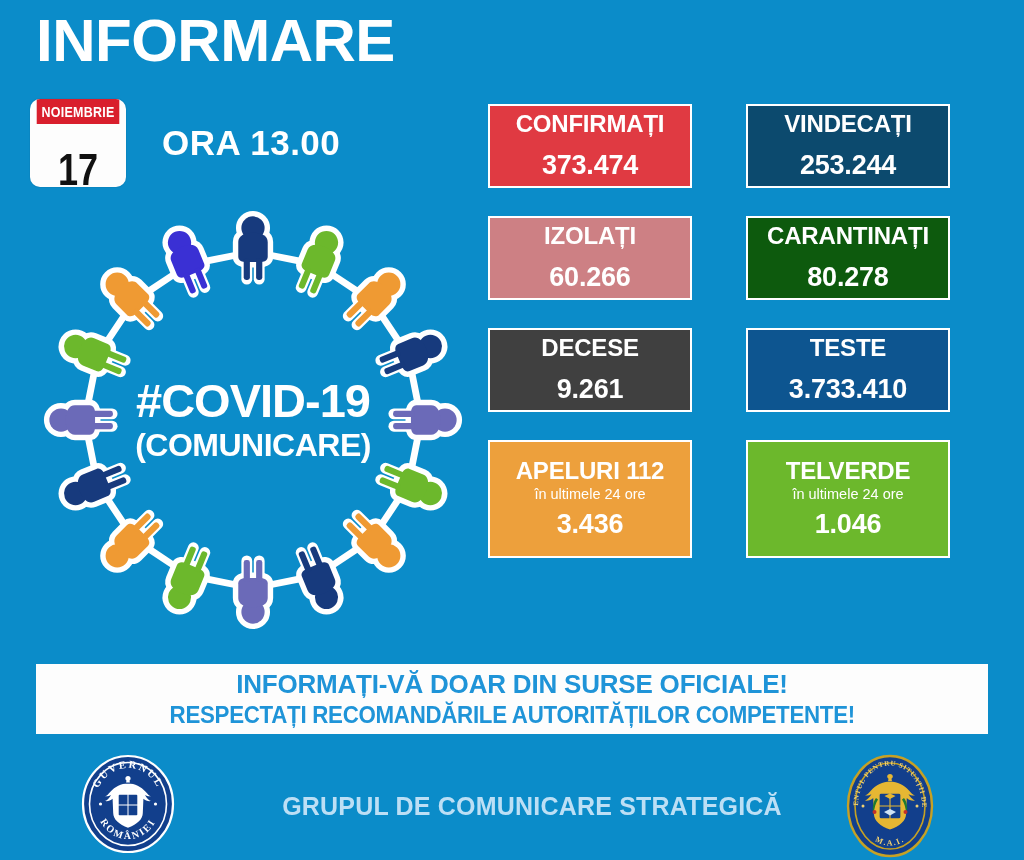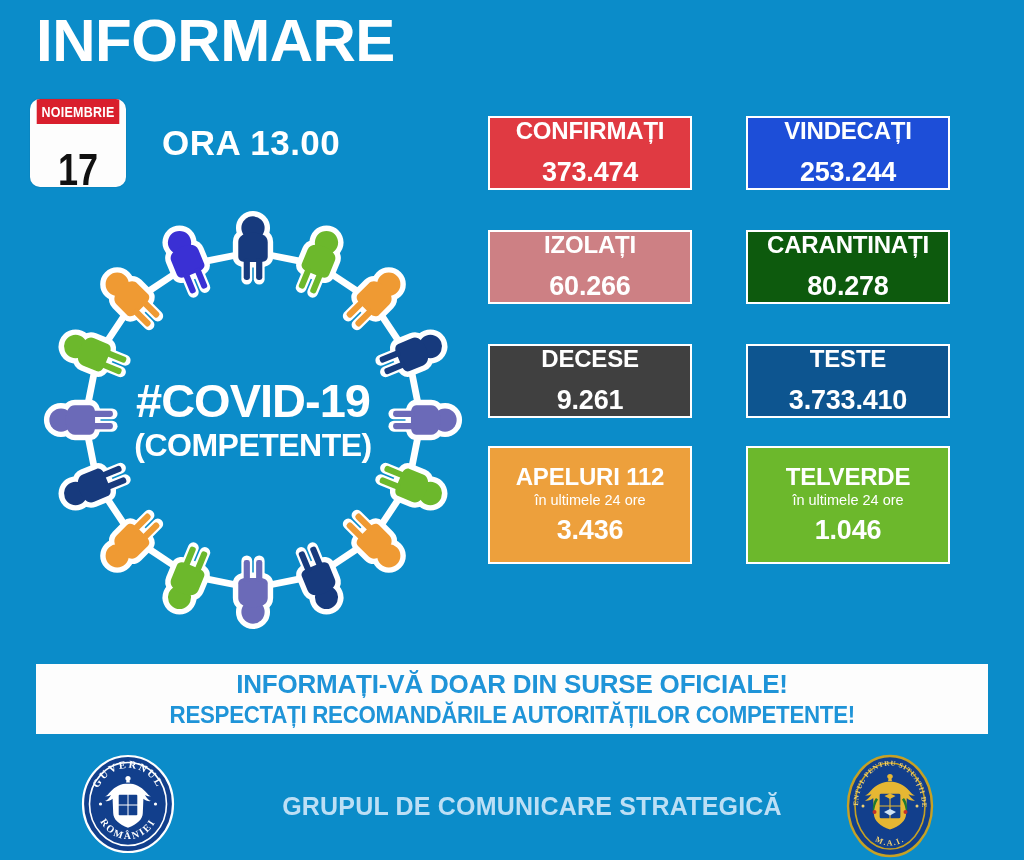--- a/index.html
+++ b/index.html
@@ -79,21 +79,21 @@
     grid-column-gap:54px;
     grid-row-gap:28px;
   }
   .stat-box {
     border:2px solid #ffffff;
     display:flex; flex-direction:column;
     align-items:center; justify-content:center;
     color:#ffffff; text-align:center;
     padding:6px 4px;
   }
-  .stat-box.h1 { height:74px;margin-top:12px; }
+  .stat-box.h1 { height:84px; }
   .stat-box.h2 { height:118px; }
   .stat-label {
     font-size:24px; font-weight:bold; line-height:1.1; letter-spacing:-0.2px;
   }
   .stat-sub {
     font-size:14.5px; font-weight:normal; line-height:1.2; margin-top:1px;
   }
   .stat-value {
     font-size:27px; font-weight:bold; margin-top:12px; letter-spacing:-0.2px;
   }
@@ -202,32 +202,32 @@
       <use href="#person" fill="#173a7d" transform="translate(225,215) rotate(157.5) translate(168,0) rotate(90) scale(1.55)"></use>
       <use href="#person" fill="#6b6ab8" transform="translate(225,215) rotate(180)  translate(168,0) rotate(90)  scale(1.55)"></use>
       <use href="#person" fill="#6cb82c" transform="translate(225,215) rotate(202.5) translate(168,0) rotate(90) scale(1.55)"></use>
       <use href="#person" fill="#ef9a33" transform="translate(225,215) rotate(225)  translate(168,0) rotate(90)  scale(1.55)"></use>
       <use href="#person" fill="#3a30d4" transform="translate(225,215) rotate(247.5) translate(168,0) rotate(90) scale(1.55)"></use>
     </g>
   </svg>
 
   <div id="covid-hashtag">
     <div class="big">#COVID-19</div>
-    <div class="small">(COMPETENTE)</div>
+    <div class="small">(COMUNICARE)</div>
   </div>
 </div>
 
 <div id="stats-grid">
 
   <div class="stat-box h1" style="background:#e03a42">
     <div class="stat-label">CONFIRMAȚI</div>
     <div class="stat-value">373.474</div>
   </div>
 
-  <div class="stat-box h1" style="background:#1d4ed8">
+  <div class="stat-box h1" style="background:#0c4a6e">
     <div class="stat-label">VINDECAȚI</div>
     <div class="stat-value">253.244</div>
   </div>
 
   <div class="stat-box h1" style="background:#cd8084">
     <div class="stat-label">IZOLAȚI</div>
     <div class="stat-value">60.266</div>
   </div>
 
   <div class="stat-box h1" style="background:#0d5a0d">

